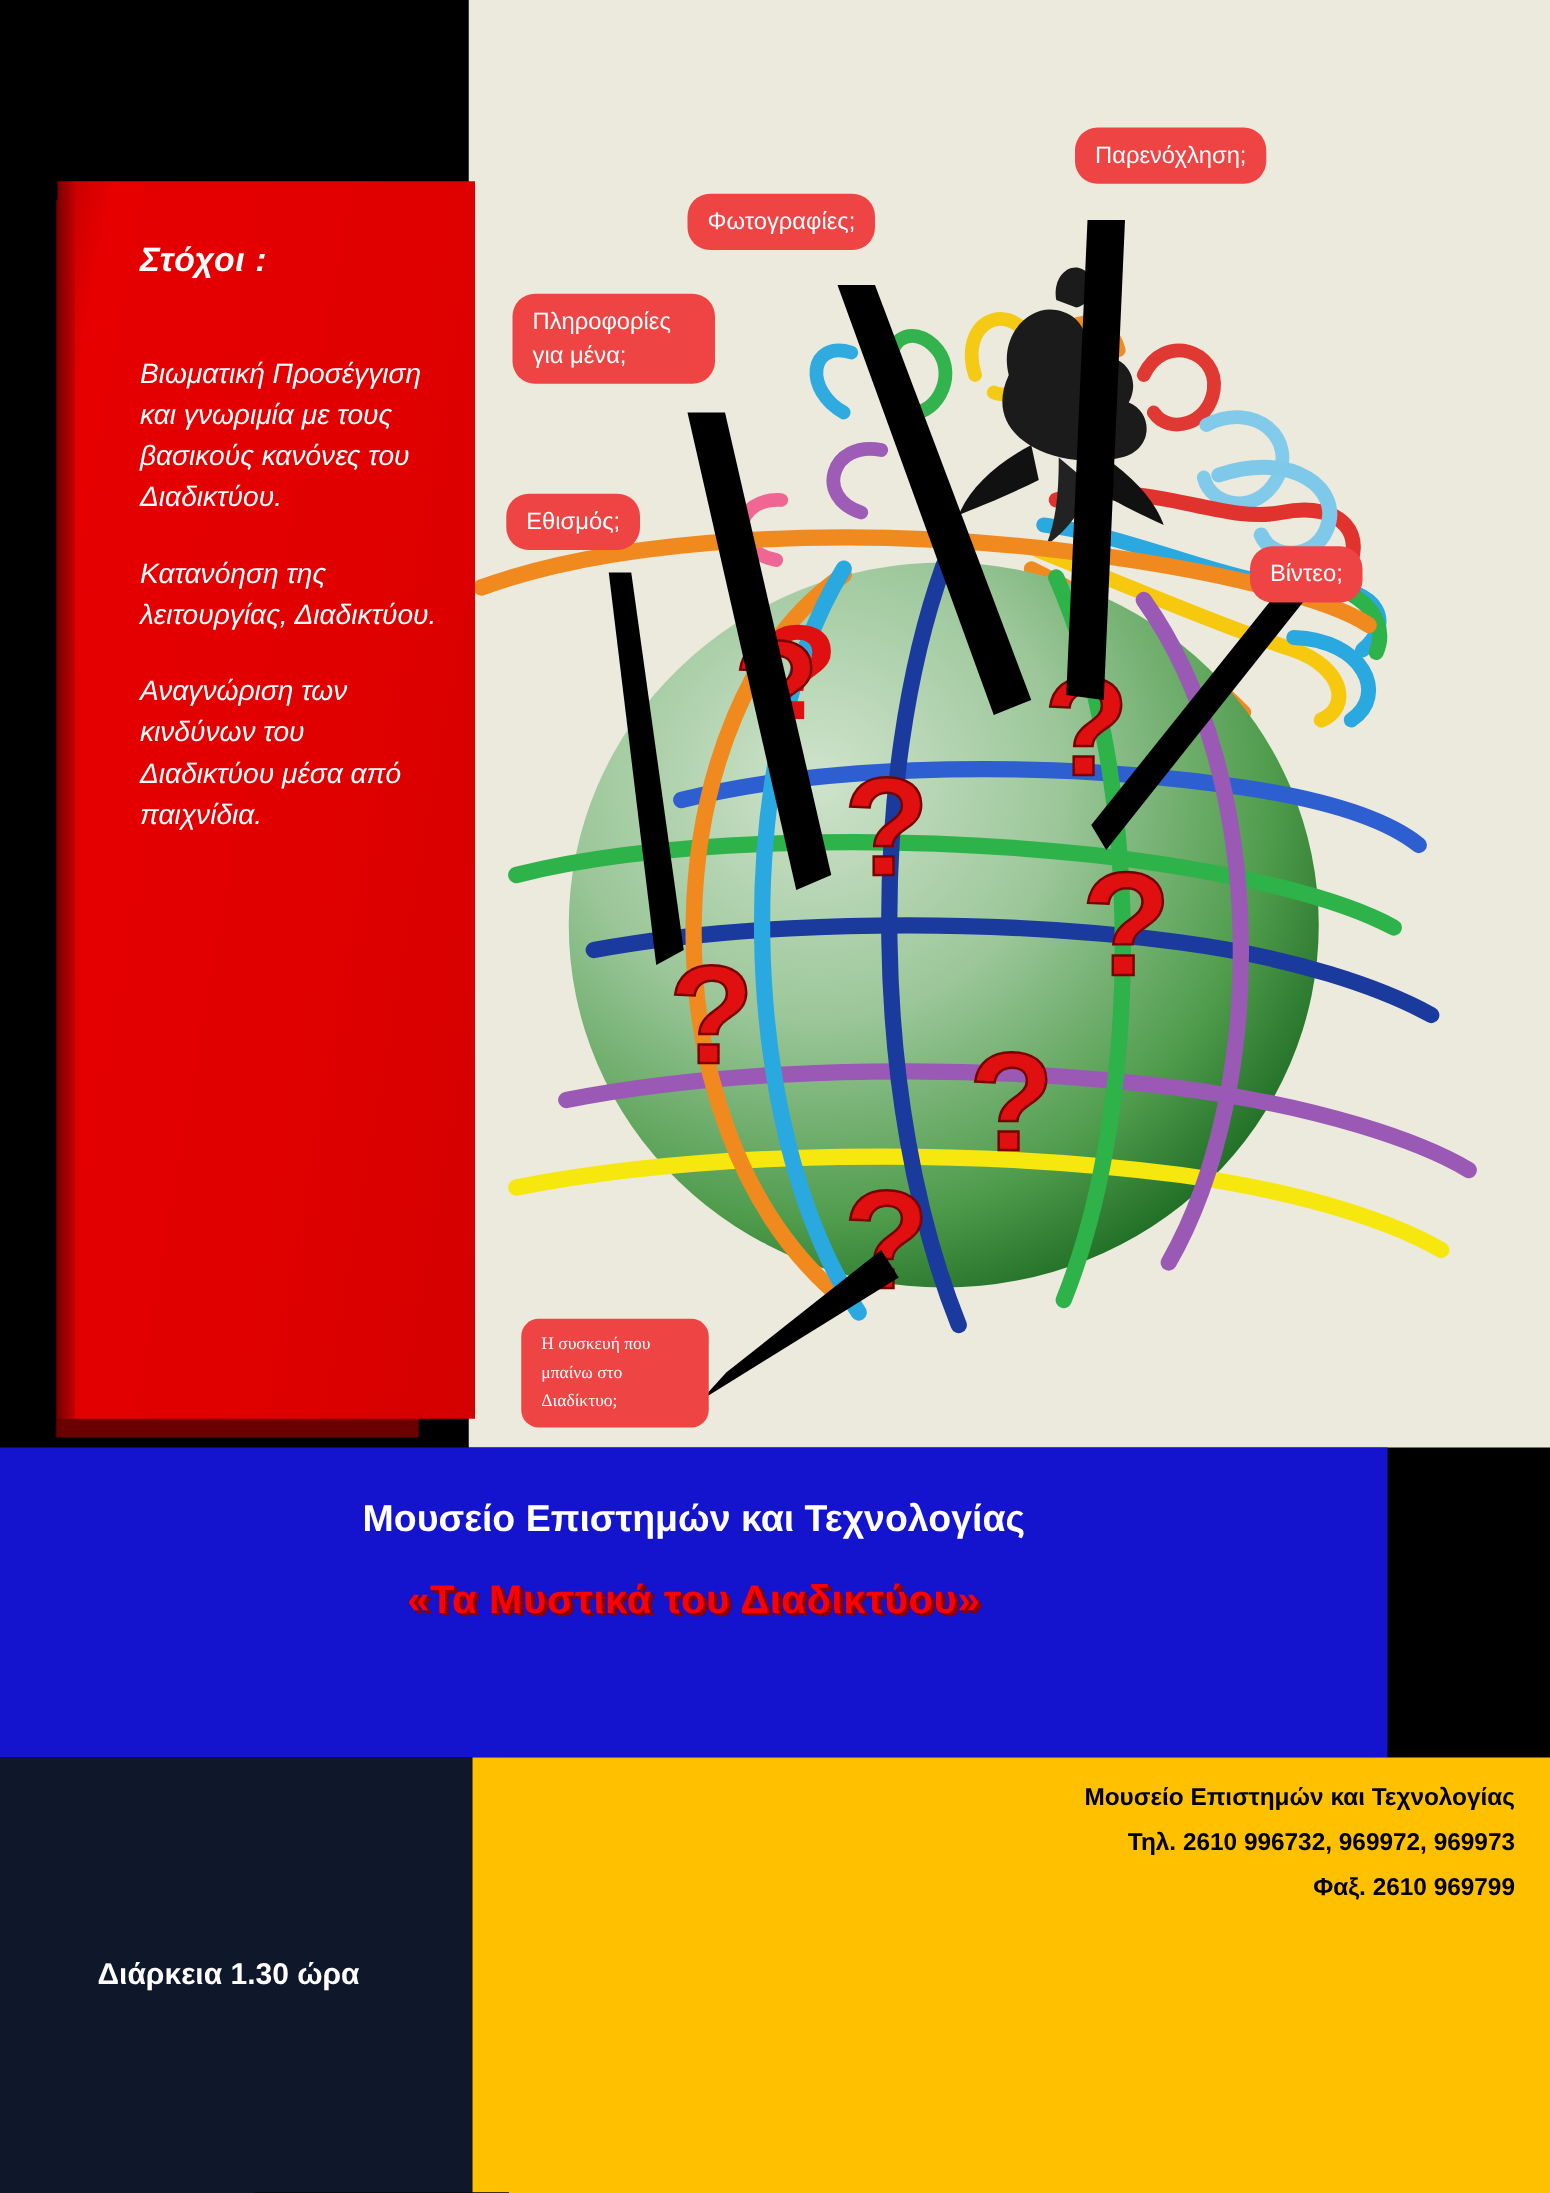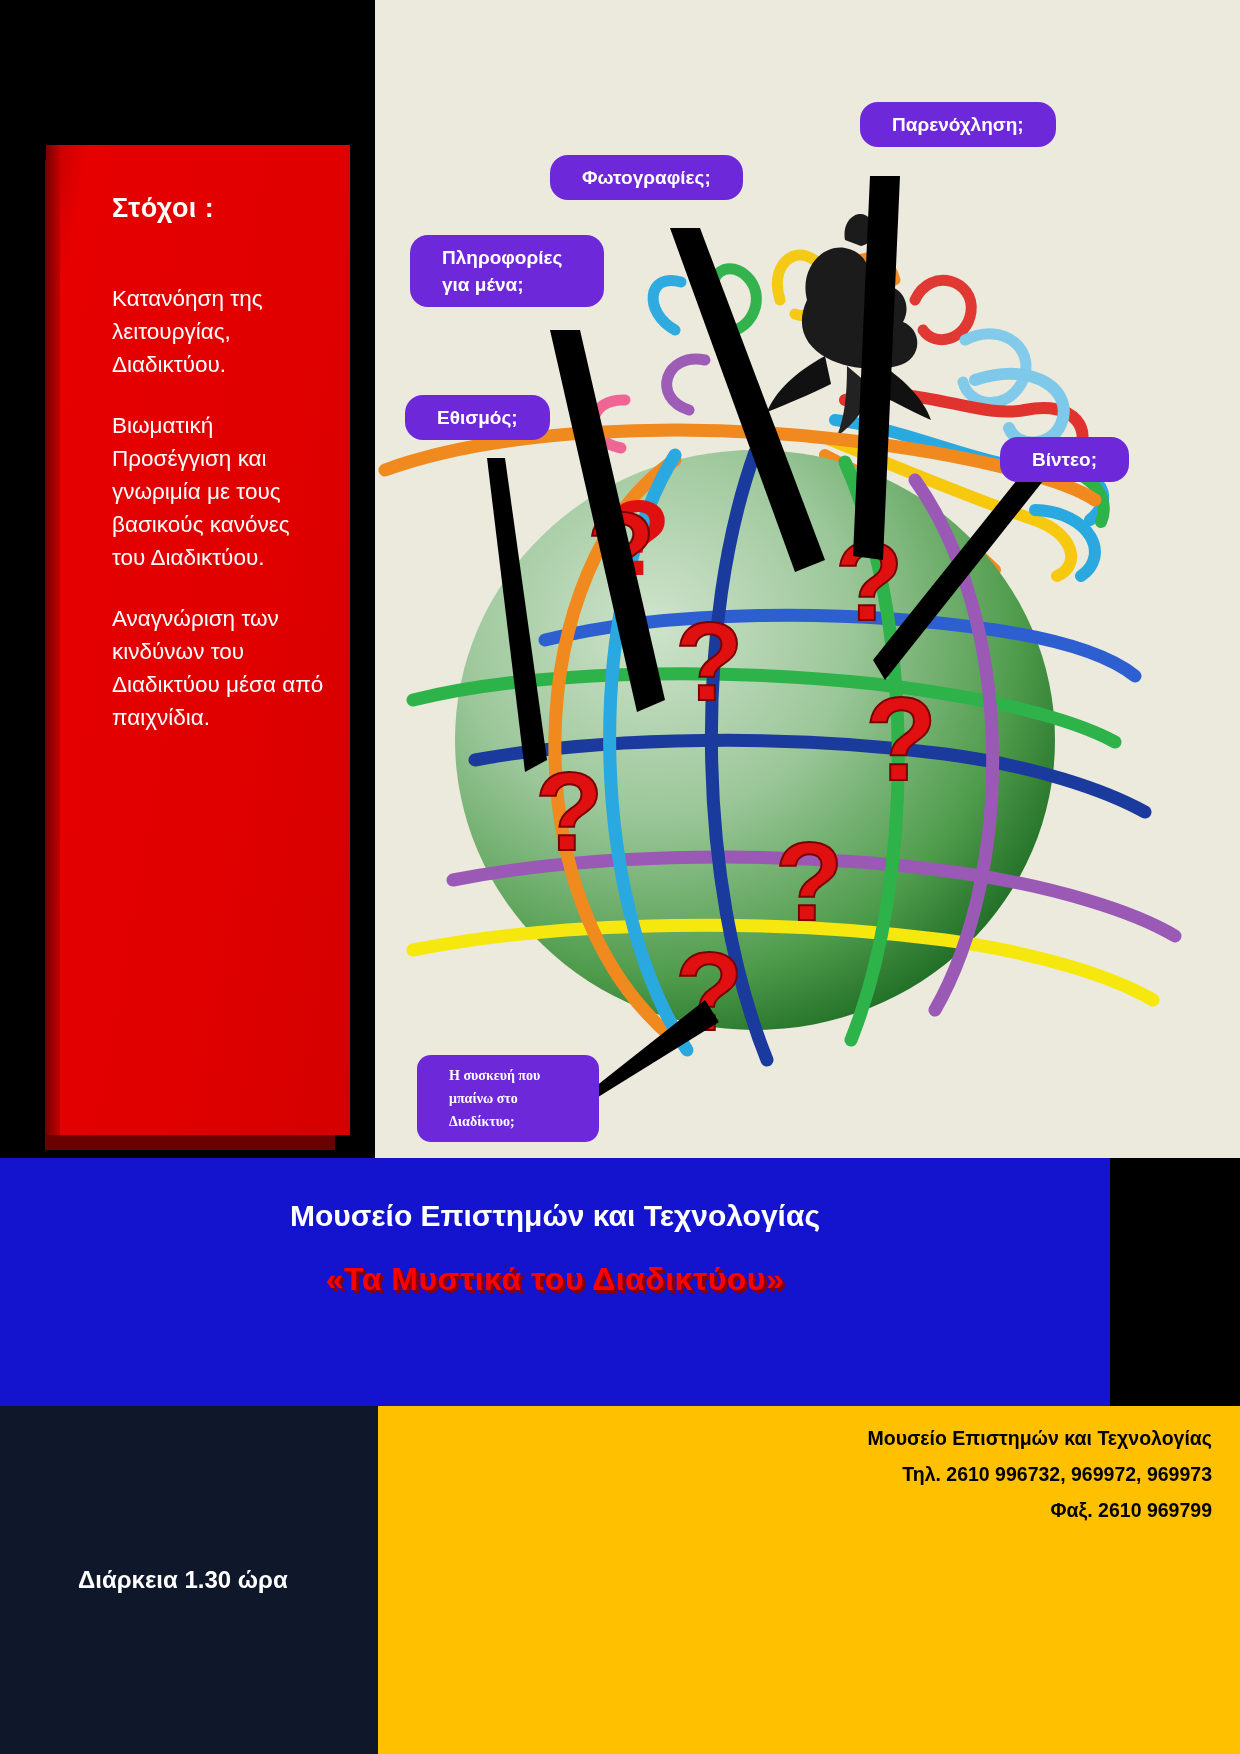--- a/index.html
+++ b/index.html
@@ -18,23 +18,24 @@
     background:#ece9dd;
     overflow:hidden;
   }
 
   
   .red-shadow{
     position:absolute;left:45px;top:160px;width:290px;height:990px;
     background:#6b0000;
   }
   .red-card{
-    position:absolute;left:60px;top:145px;width:290px;height:990px;
+    position:absolute;left:60px;top:145px;width:320px;height:990px;
     background:#e00000;
     background:linear-gradient(100deg,#cc0000 0%,#e60000 6%,#e00000 60%,#d40000 100%);
+    font-style:italic;
   }
   .red-card::before{
     content:"";position:absolute;left:-14px;top:0;width:14px;height:990px;
     background:linear-gradient(90deg,#7a0000,#c40000);
   }
   .red-inner{
     position:absolute;left:52px;top:48px;right:24px;
     color:#fff;
   }
   .obj-title{
@@ -42,24 +43,23 @@
   }
   .obj-p{
     font-size:22.5px;line-height:33px;margin:0 0 28px 0;font-weight:400;
   }
 
   
   .globe-wrap{position:absolute;left:0;top:0;width:865px;height:1158px;}
 
   
   .bubble{
-    position:absolute;background:#6d28d9;color:#fff;border-radius:18px;
-    padding:9px 32px;font-size:19px;line-height:27px;z-index:40;
+    position:absolute;background:#ef4444;color:#fff;border-radius:18px;
+    padding:9px 16px;font-size:19px;line-height:27px;z-index:40;
     white-space:pre-line;
-    font-weight:bold;
   }
   .bubble.serif{font-family:"Liberation Serif", serif;font-size:14px;line-height:23px;border-radius:14px;}
 
   
   .blue-band{
     position:absolute;left:0;top:1158px;width:1110px;height:248px;
     background:#1414cf;
   }
   .blue-band .b1{
     color:#fff;font-size:30px;font-weight:bold;text-align:center;
@@ -197,22 +197,22 @@
     <div class="bubble" style="left:625px;top:425px;margin-top:12px;">Βίντεο;</div>
     <div class="bubble serif" style="left:42px;top:1055px;width:118px;">Η συσκευή που
 μπαίνω  στο
 Διαδίκτυο;</div>
   </div>
 
   <div class="red-shadow"></div>
   <div class="red-card">
     <div class="red-inner">
       <h1 class="obj-title">Στόχοι :</h1>
+      <p class="obj-p">Βιωματική Προσέγγιση και γνωριμία με τους βασικούς κανόνες του Διαδικτύου.</p>
       <p class="obj-p">Κατανόηση της λειτουργίας, Διαδικτύου.</p>
-      <p class="obj-p">Βιωματική Προσέγγιση και γνωριμία με τους βασικούς κανόνες του Διαδικτύου.</p>
       <p class="obj-p">Αναγνώριση των  κινδύνων του Διαδικτύου μέσα από παιχνίδια.</p>
     </div>
   </div>
 
   <div class="blue-band">
     <p class="b1">Μουσείο  Επιστημών και Τεχνολογίας</p>
     <p class="b3">«Τα Μυστικά του Διαδικτύου»</p>
   </div>
 
   <div class="duration">

